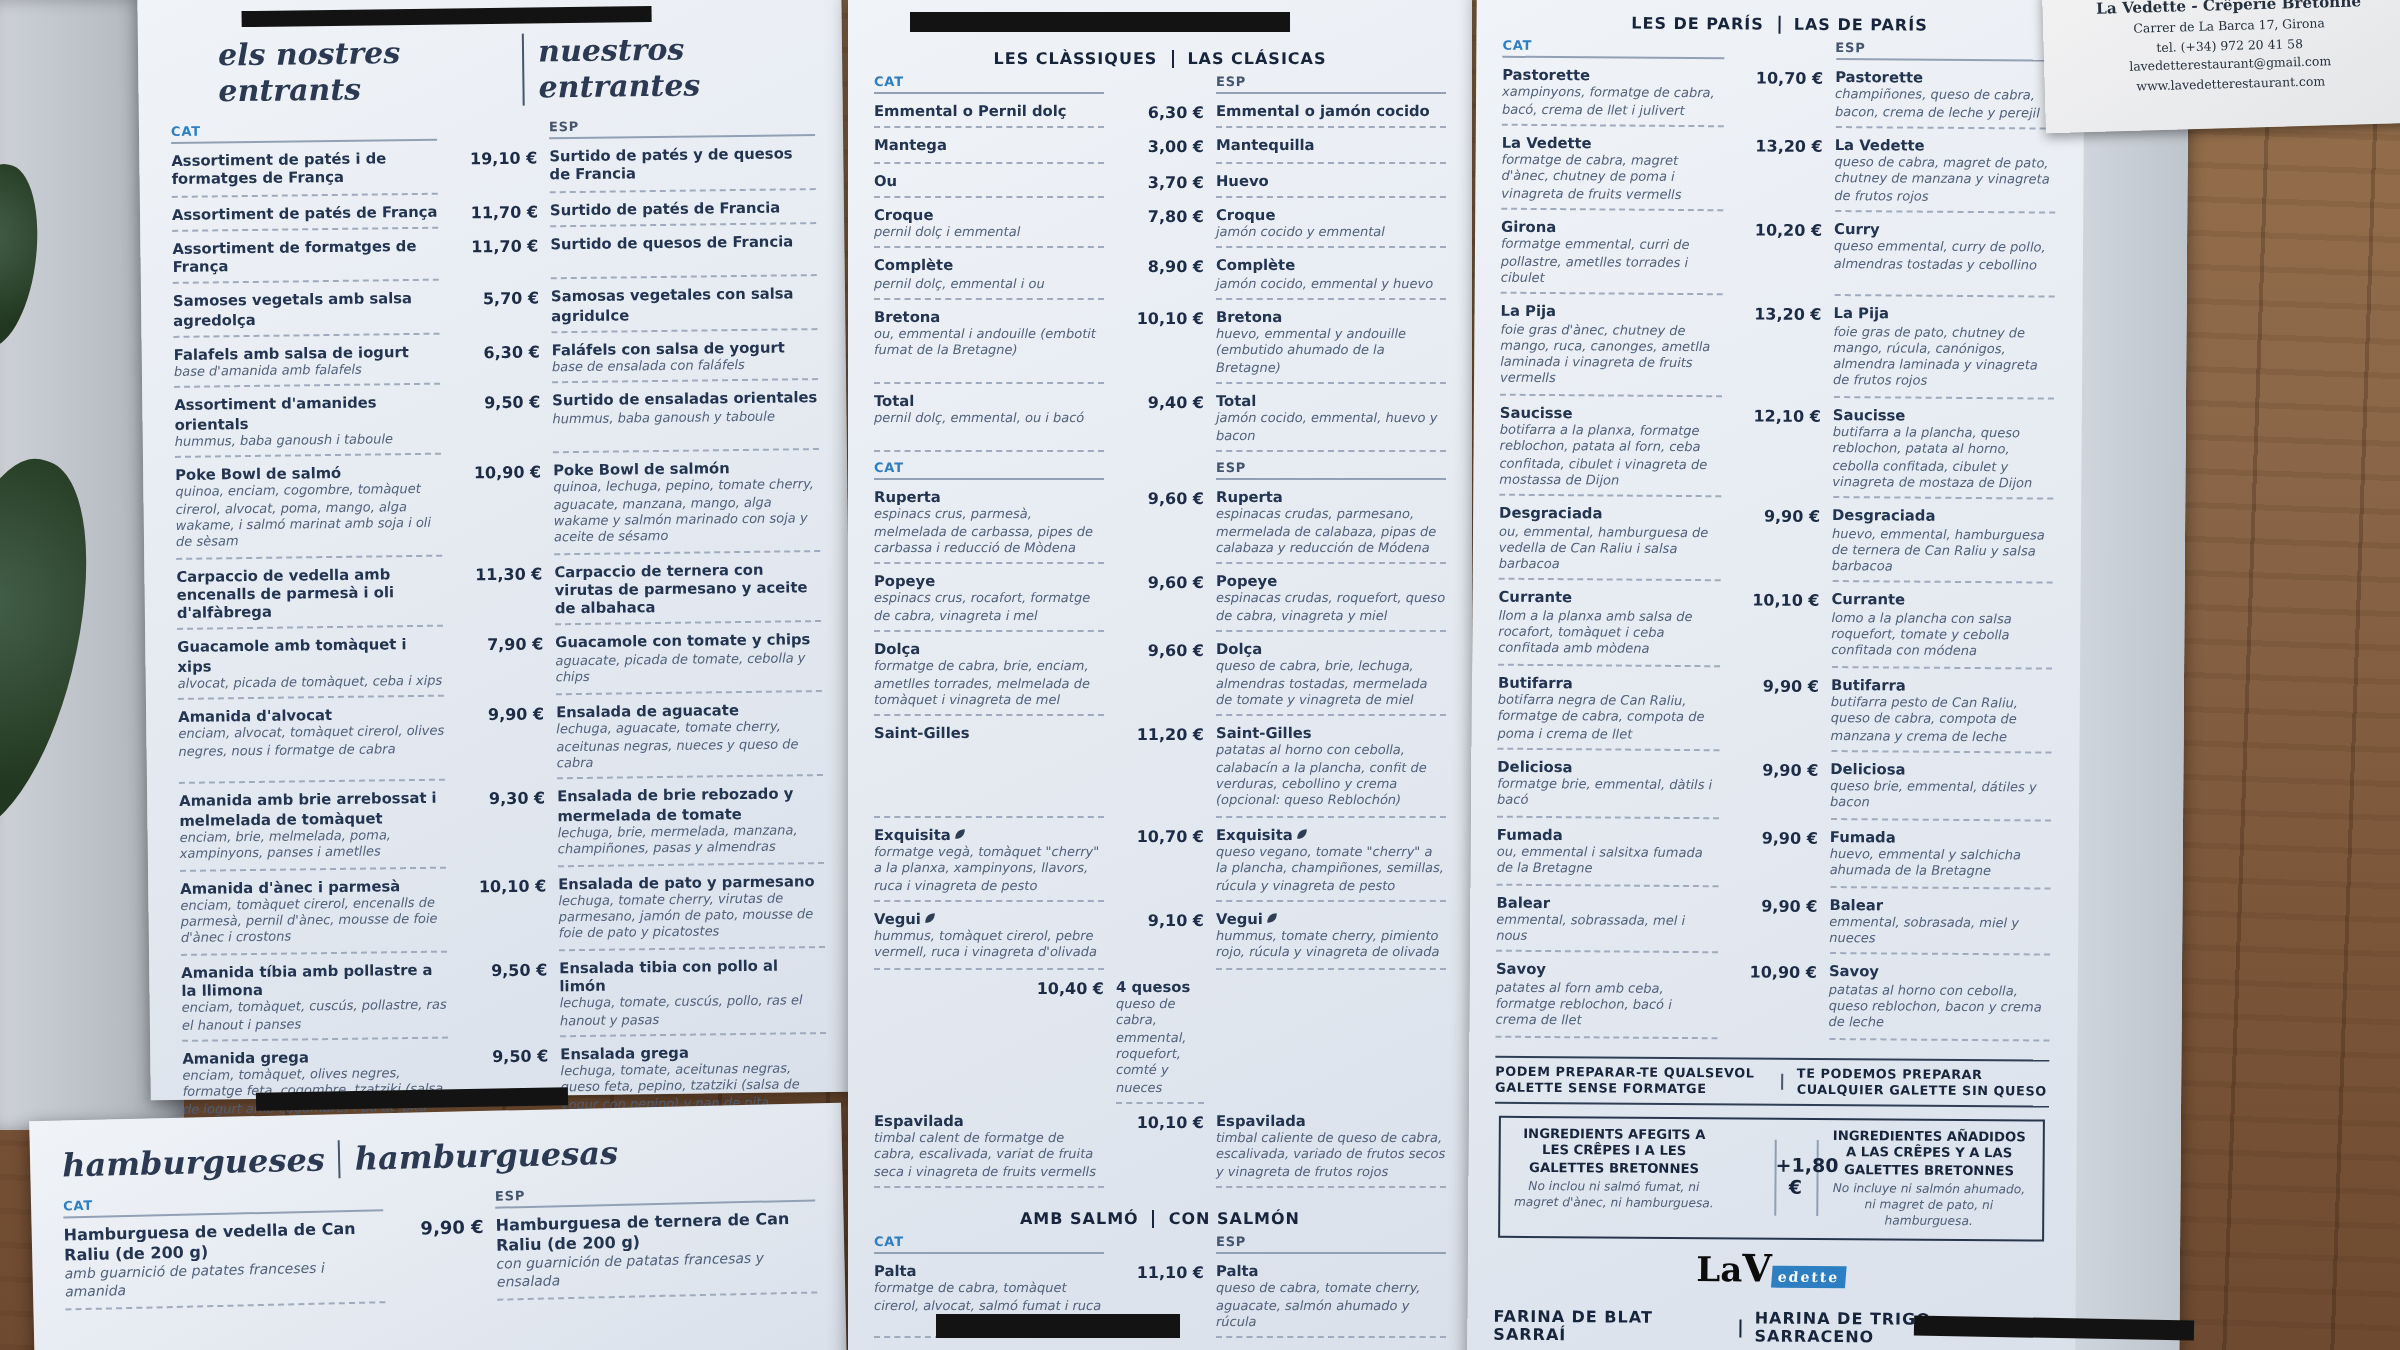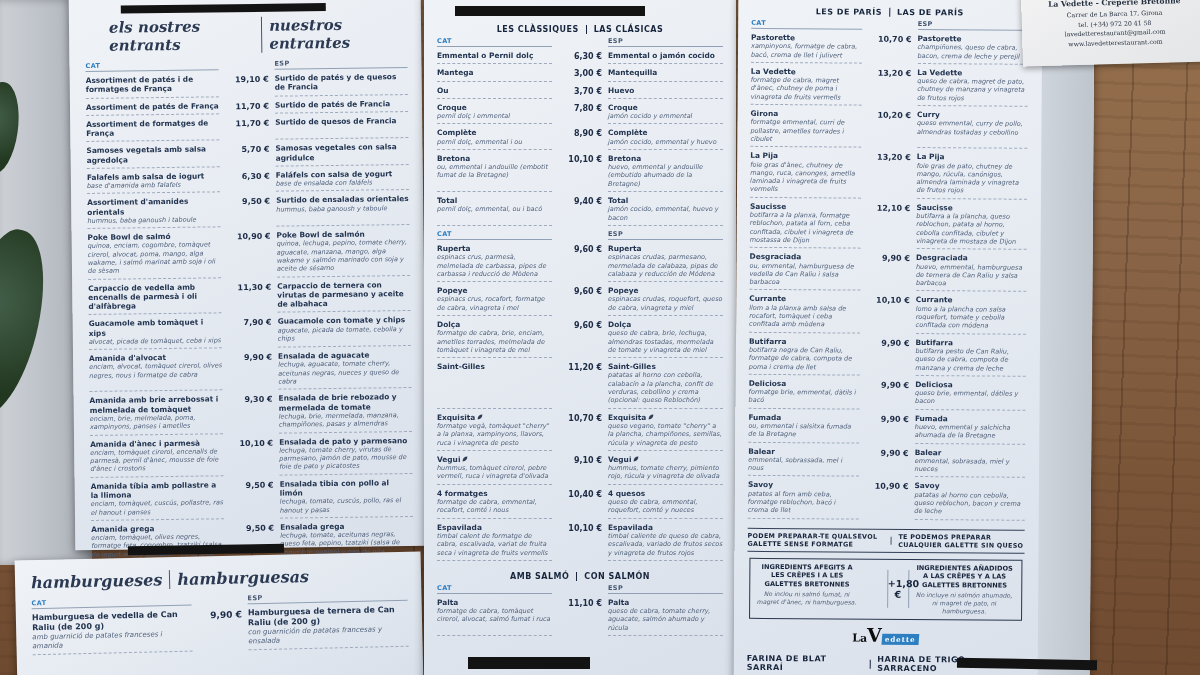--- a/index.html
+++ b/index.html
@@ -30,21 +30,21 @@
   .price{font-weight:700;font-size:8px;text-align:right;color:#1d2c46;padding-top:1px;}
   .vg{width:6px;height:6px;margin-left:2px;}
   .banner{justify-content:center;align-items:center;border-top:1px solid #2f3e55;border-bottom:1px solid #2f3e55;
     font-weight:800;font-size:6.4px;letter-spacing:.3px;color:#17253c;padding:3px 0;margin:7px 0 6px 0;text-transform:uppercase;}
   .banner .vdiv{height:8px;align-self:center;}
   .addbox{border:1.4px solid #27354d;display:grid;grid-template-columns:1fr 46px 1fr;column-gap:4px;padding:4px 5px;margin:0 2px 4px 2px;}
   .ab-t{font-weight:800;font-size:6.6px;line-height:1.3;text-align:center;color:#17253c;text-transform:uppercase;}
   .ab-n{font-style:italic;font-size:6.1px;line-height:1.3;text-align:center;color:#4d5e78;margin-top:2px;}
   .ab-price{font-weight:800;font-size:9.5px;color:#17253c;align-self:center;text-align:center;border-left:1px solid #8fa0b5;border-right:1px solid #8fa0b5;padding:8px 0;margin-left:24px;}
   .logo{text-align:center;margin:4px 0 2px 0;font-family:"DejaVu Serif",serif;color:#0c0c0c;}
-  .lg1{font-weight:800;font-size:11px;margin-top:35px;}
+  .lg1{font-weight:800;font-size:17px;margin-top:35px;}
   .lg2{font-weight:800;font-size:19px;}
   .lg3{font-weight:700;font-size:7px;color:#fff;background:#2d7fc1;padding:1px 3px;letter-spacing:1px;transform:skew(-4deg);display:inline-block;}
   .fl-row{display:grid;grid-template-columns:1fr 1fr;column-gap:10px;margin-bottom:6px;}
   .fl-cat{font-size:6.6px;line-height:1.35;text-align:right;color:#35465f;}
   .card{position:absolute;background:linear-gradient(150deg,#f2f2f3,#e4e5e7);box-shadow:0 2px 6px rgba(0,0,0,.4);
     font-family:"DejaVu Serif",serif;color:#25303f;text-align:center;padding-top:6px;box-sizing:border-box;}
   .card .l0{font-weight:800;font-size:7.6px;margin-bottom:2px;}
   .card .ln{font-size:6.2px;line-height:1.55;}
   .gsec{margin-bottom:2px;}
 </style>
@@ -452,24 +452,20 @@
                 <div class="price">9,10 €</div>
                 <div class="cell">
                   <div class="nm"><span>Vegui</span><svg class="vg" viewBox="0 0 10 10">
                     <path d="M1 9 C1 4 4 1 9 1 C9 6 6 9 1 9 Z" fill="#2f3e55"></path>
                   </svg></div>
                   <div class="ds">hummus, tomate cherry, pimiento rojo, rúcula y vinagreta de olivada</div>
                 </div>
               </div>
 
               <div class="row">
-                <div class="cell">
-                  <div class="nm"><span>4 formatges</span></div>
-                  <div class="ds">formatge de cabra, emmental, rocafort, comté i nous</div>
-                </div>
                 <div class="price">10,40 €</div>
                 <div class="cell">
                   <div class="nm"><span>4 quesos</span></div>
                   <div class="ds">queso de cabra, emmental, roquefort, comté y nueces</div>
                 </div>
               </div>
 
               <div class="row">
                 <div class="cell">
                   <div class="nm"><span>Espavilada</span></div>

